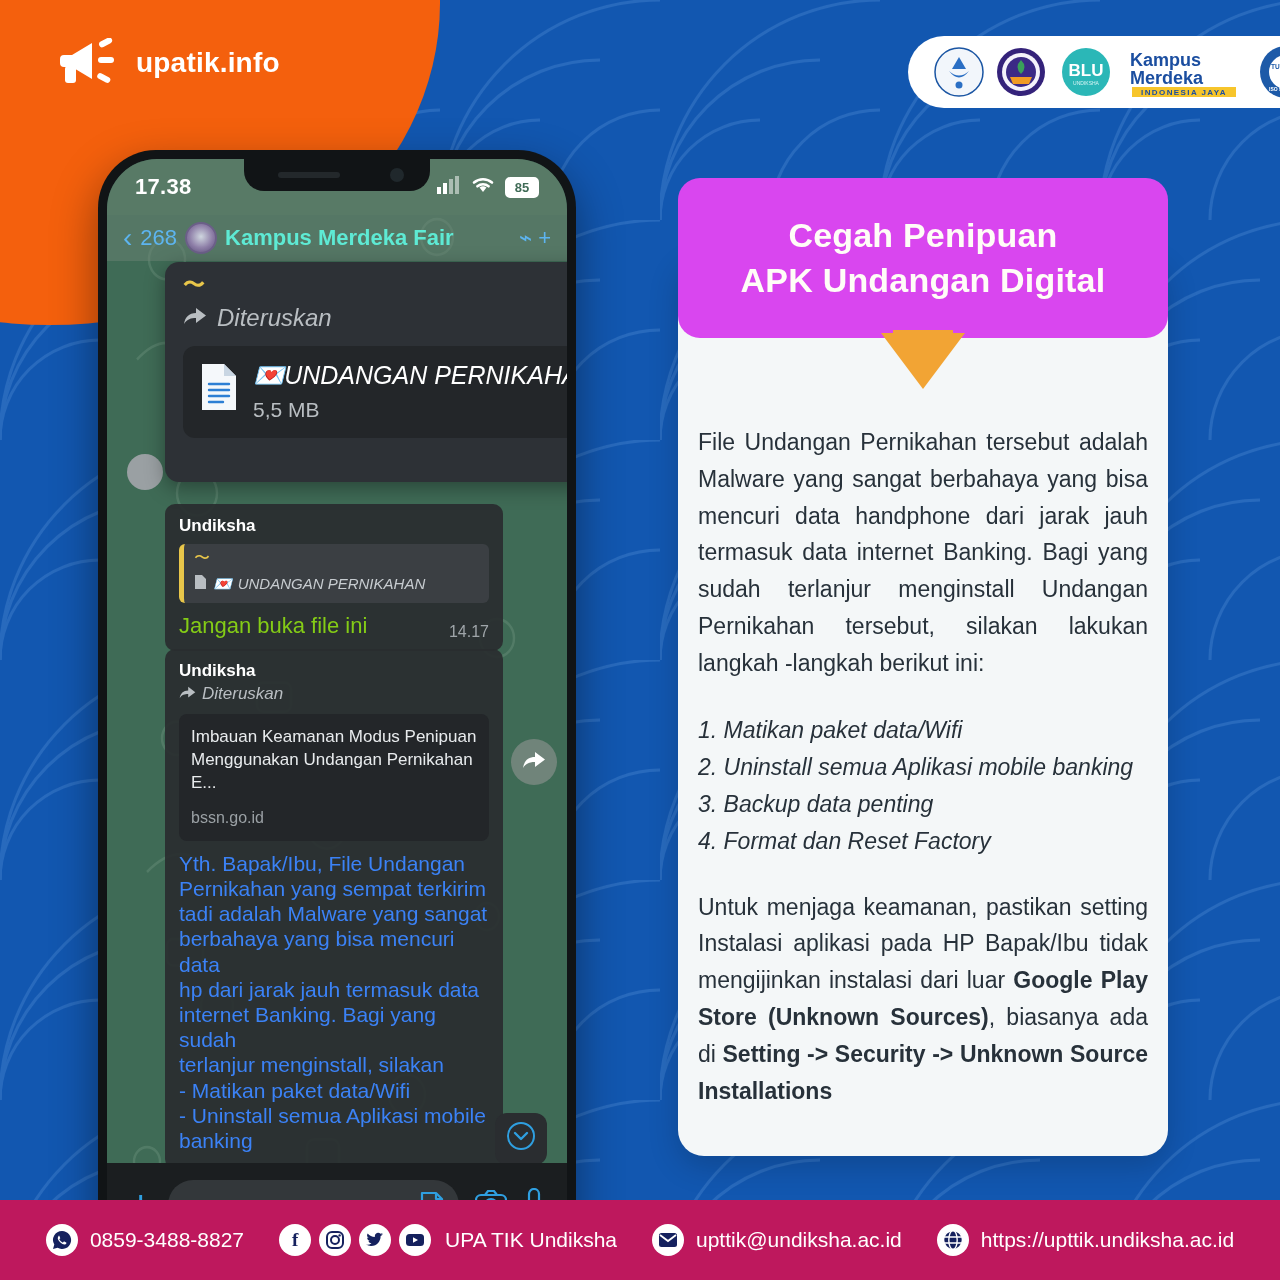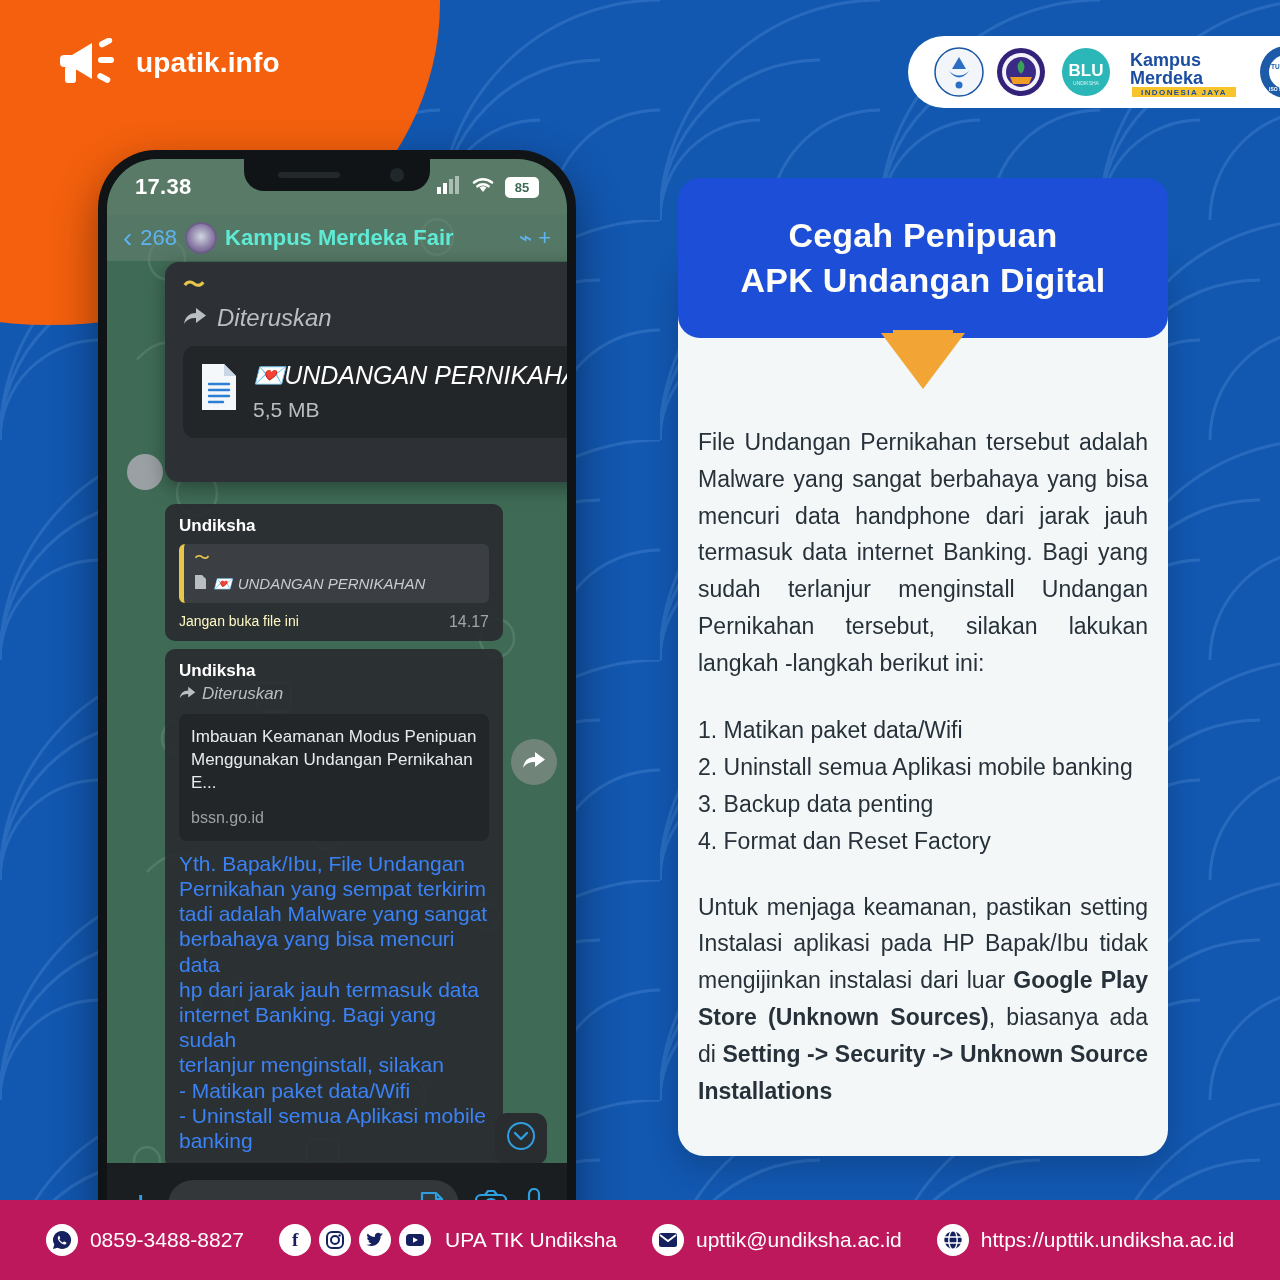--- a/index.html
+++ b/index.html
@@ -139,21 +139,21 @@
     padding: 12px 14px; z-index: 18;
   }
   .bubble-sender { color:#fff; font-weight:700; font-size: 17px; }
   .quote {
     margin-top: 8px; background: rgba(60,64,68,.95);
     border-left: 5px solid #e8c64a; border-radius: 6px;
     padding: 8px 10px 10px;
   }
   .quote-tilde { color:#e8c64a; font-size:16px; line-height:12px;}
   .quote-file { color:#c7ccd0; font-style:italic; font-size:15px; margin-top:10px; display:flex; align-items:center; gap:6px;}
-  .bubble-text { color:#fef9c3; font-size: 14px; margin-top: 10px; }
+  .bubble-text { color:#84cc16; font-size: 22px; margin-top: 10px; }
   .bubble-time { position:absolute; right:14px; bottom:10px; color:#9fa5a9; font-size: 16px;}
 
   .fwd2 { color:#b9bec2; font-style:italic; font-size: 17px; display:flex; align-items:center; gap:6px; margin-top:3px;}
   .link-preview { margin-top: 10px; background:#232629; border-radius:8px; padding: 12px 12px 14px;}
   .link-title { color:#e8ebed; font-size: 17px; line-height:1.35; }
   .link-url { color:#9aa0a4; font-size:16px; margin-top: 14px;}
   .long-text { color:#3b82f6; font-size: 21px; line-height: 1.2; white-space: pre-line; margin-top: 10px;}
 
   .fwd-fab {
     position:absolute; left: 404px; top: 580px; width: 46px; height:46px;
@@ -187,21 +187,21 @@
   
   .info-card {
     position: absolute; left: 678px; top: 256px;
     width: 490px; height: 900px;
     background: #f4f7f8; border-radius: 26px; z-index: 3;
     box-shadow: 0 10px 30px rgba(0,0,0,.18);
   }
   .title-banner {
     position: absolute; left: 678px; top: 178px;
     width: 490px; height: 160px;
-    background: #1d4ed8; border-radius: 22px; z-index: 5;
+    background: #d946ef; border-radius: 22px; z-index: 5;
     display:flex; flex-direction:column; align-items:center; justify-content:center;
   }
   .title-banner h1 {
     color:#fffdf7; font-size: 34px; font-weight: 700; line-height: 1.33; text-align:center;
     letter-spacing:.2px;
   }
   .title-arrow {
     position:absolute; left: 923px; top: 333px; z-index: 5;
     width: 0; height: 0;
     border-left: 42px solid transparent;
@@ -214,21 +214,21 @@
     width: 60px; height: 12px; background:#f2a434; transform: translateX(-50%);
   }
   .panel-body {
     position:absolute; left: 698px; top: 424px; width: 450px; z-index: 6;
     color:#27313a;
   }
   .panel-body p.just {
     font-size: 23px; line-height: 1.6; text-align: justify; text-align-last: left;
   }
   .steps { margin-top: 30px; }
-  .steps div { font-size: 23px; line-height: 1.62; }
+  .steps div { font-size: 23px; line-height: 1.62; font-style: italic; }
   .closing { margin-top: 28px; font-size: 23px; line-height: 1.6; text-align: justify; text-align-last:left;}
   .closing b { font-weight: 700; }
 
   
   .footer {
     position:absolute; left:0; right:0; bottom:0; height: 80px;
     background:#be185d; z-index: 8;
     display:flex; align-items:center; justify-content:center; gap: 35px;
     color:#fff; font-size: 21px;
   }

